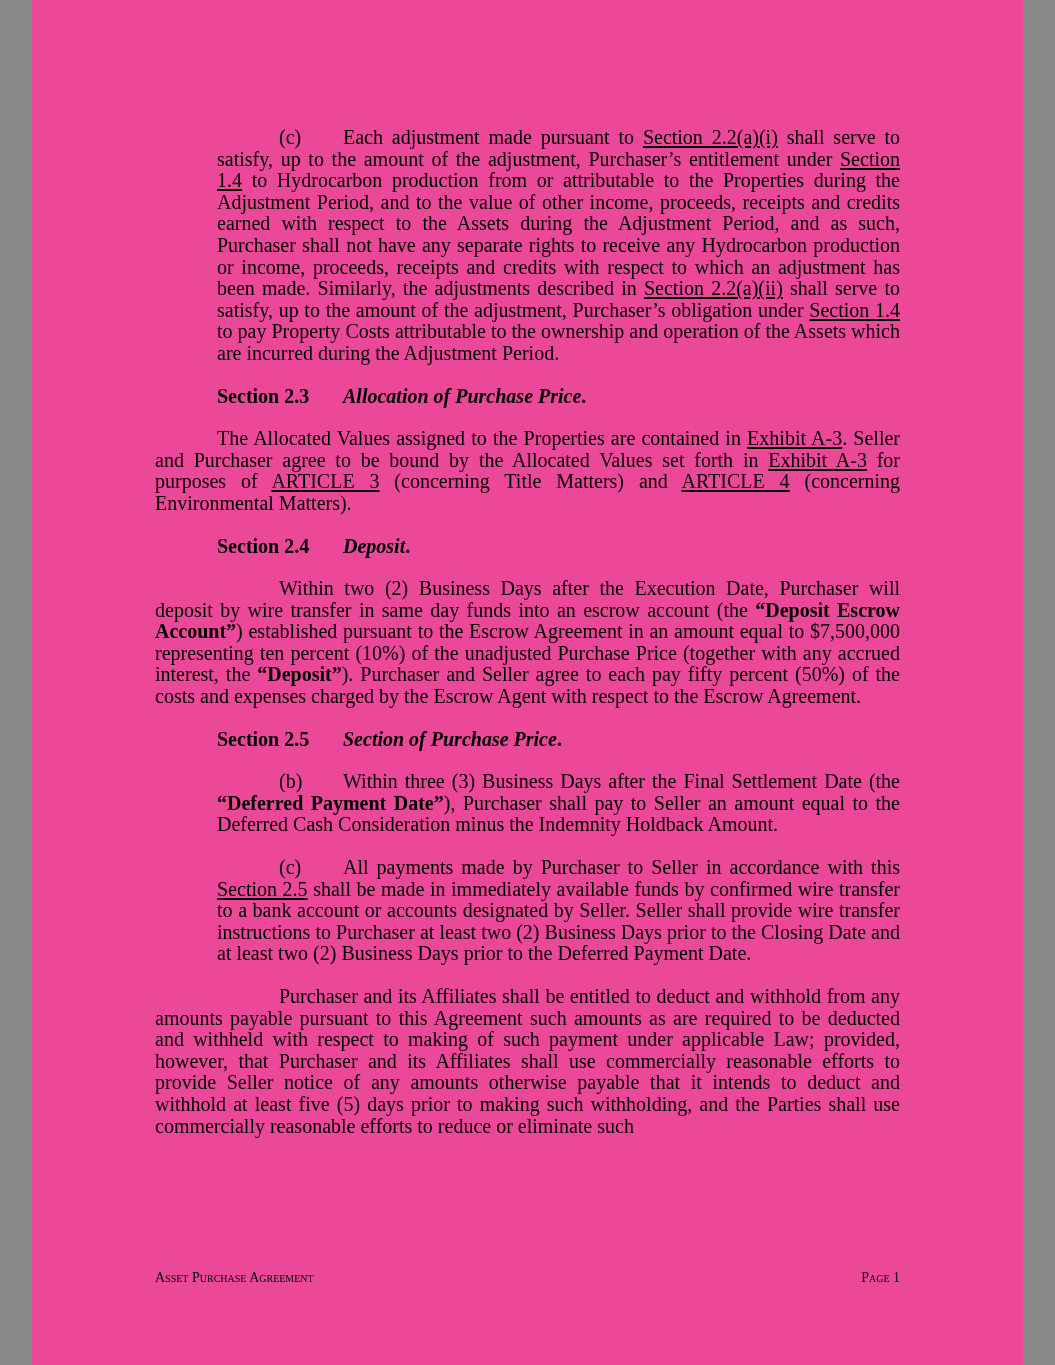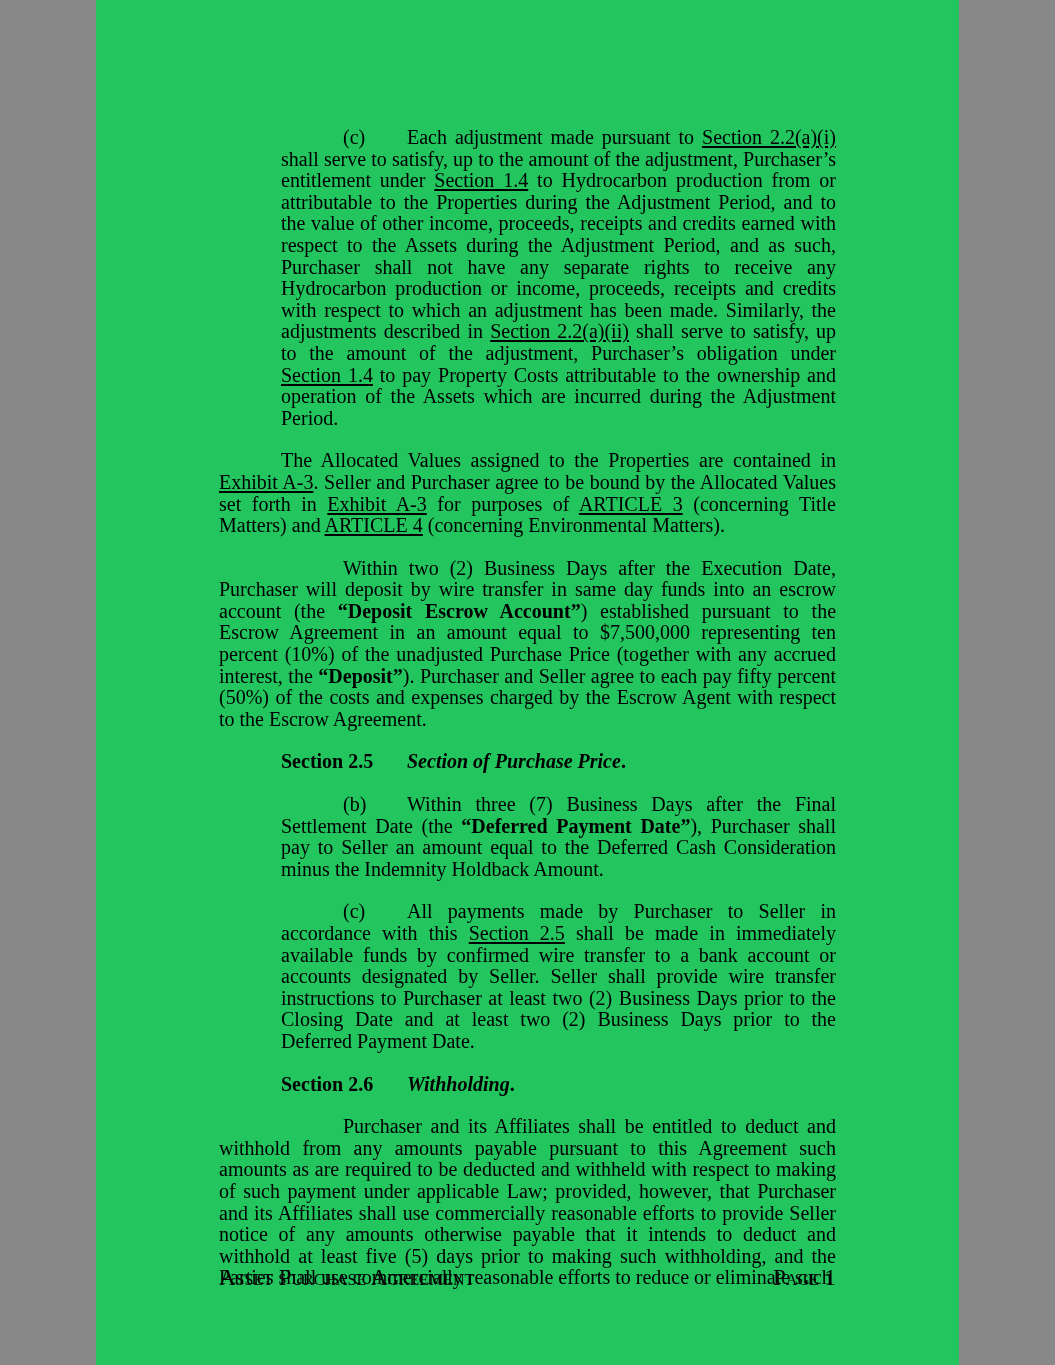--- a/index.html
+++ b/index.html
@@ -1,22 +1,22 @@
 <!DOCTYPE html>
 <html><head>
 <meta charset="utf-8">
 <style>
   * { margin: 0; padding: 0; box-sizing: border-box; }
   html, body { background: #888; }
   .page {
     position: relative;
-    width: 863px;
+    width: 991px;
     height: 1365px;
     margin: 0 auto;
-    background: #22c55e;
+    background: #ec4899;
     color: #000000;
     font-family: "Liberation Serif", "DejaVu Serif", serif;
     font-size: 20px;
     line-height: 21.6px;
     overflow: hidden;
   }
   .content {
     position: absolute;
     left: 123px;
     right: 123px;
@@ -50,36 +50,37 @@
   .run-u { text-decoration: underline; text-underline-offset: 2px; }
   .run-b { font-weight: bold; }
   .footer {
     position: absolute;
     left: 123px;
     right: 123px;
     top: 1267px;
     display: flex;
     justify-content: space-between;
     font-variant: small-caps;
-    font-size: 23px;
+    font-size: 14px;
     line-height: 22px;
     text-align: right;
   }
 </style>
 </head>
 <body>
 
 <div class="page">
   <main class="content" id="doc-body">
       <p class="sub"><span class="sub-label">(c)</span><span>Each adjustment made pursuant to </span><span class="run-u">Section 2.2(a)(i)</span><span> shall serve to satisfy, up to the amount of the adjustment, Purchaser’s entitlement under </span><span class="run-u">Section 1.4</span><span> to Hydrocarbon production from or attributable to the Properties during the Adjustment Period, and to the value of other income, proceeds, receipts and credits earned with respect to the Assets during the Adjustment Period, and as such, Purchaser shall not have any separate rights to receive any Hydrocarbon production or income, proceeds, receipts and credits with respect to which an adjustment has been made. Similarly, the adjustments described in </span><span class="run-u">Section 2.2(a)(ii)</span><span> shall serve to satisfy, up to the amount of the adjustment, Purchaser’s obligation under </span><span class="run-u">Section 1.4</span><span> to pay Property Costs attributable to the ownership and operation of the Assets which are incurred during the Adjustment Period.</span></p>
+      <p class="heading"><span class="h-num">Section 2.3</span><span class="h-title">Allocation of Purchase Price</span><span>.</span></p>
       <p class="para" style="text-indent: 62px;"><span>The Allocated Values assigned to the Properties are contained in </span><span class="run-u">Exhibit A-3</span><span>. Seller and Purchaser agree to be bound by the Allocated Values set forth in </span><span class="run-u">Exhibit A-3</span><span> for purposes of </span><span class="run-u">ARTICLE 3</span><span> (concerning Title Matters) and </span><span class="run-u">ARTICLE 4</span><span> (concerning Environmental Matters).</span></p>
+      <p class="heading"><span class="h-num">Section 2.4</span><span class="h-title">Deposit</span><span>.</span></p>
       <p class="para" style="text-indent: 124px;"><span>Within two (2) Business Days after the Execution Date, Purchaser will deposit by wire transfer in same day funds into an escrow account (the </span><span class="run-b">“Deposit Escrow Account”</span><span>) established pursuant to the Escrow Agreement in an amount equal to $7,500,000 representing ten percent (10%) of the unadjusted Purchase Price (together with any accrued interest, the </span><span class="run-b">“Deposit”</span><span>). Purchaser and Seller agree to each pay fifty percent (50%) of the costs and expenses charged by the Escrow Agent with respect to the Escrow Agreement.</span></p>
       <p class="heading"><span class="h-num">Section 2.5</span><span class="h-title">Section of Purchase Price</span><span>.</span></p>
-      <p class="sub"><span class="sub-label">(b)</span><span>Within three (7) Business Days after the Final Settlement Date (the </span><span class="run-b">“Deferred Payment Date”</span><span>), Purchaser shall pay to Seller an amount equal to the Deferred Cash Consideration minus the Indemnity Holdback Amount.</span></p>
+      <p class="sub"><span class="sub-label">(b)</span><span>Within three (3) Business Days after the Final Settlement Date (the </span><span class="run-b">“Deferred Payment Date”</span><span>), Purchaser shall pay to Seller an amount equal to the Deferred Cash Consideration minus the Indemnity Holdback Amount.</span></p>
       <p class="sub"><span class="sub-label">(c)</span><span>All payments made by Purchaser to Seller in accordance with this </span><span class="run-u">Section 2.5</span><span> shall be made in immediately available funds by confirmed wire transfer to a bank account or accounts designated by Seller. Seller shall provide wire transfer instructions to Purchaser at least two (2) Business Days prior to the Closing Date and at least two (2) Business Days prior to the Deferred Payment Date.</span></p>
-      <p class="heading"><span class="h-num">Section 2.6</span><span class="h-title">Withholding</span><span>.</span></p>
       <p class="para" style="text-indent: 124px;"><span>Purchaser and its Affiliates shall be entitled to deduct and withhold from any amounts payable pursuant to this Agreement such amounts as are required to be deducted and withheld with respect to making of such payment under applicable Law; provided, however, that Purchaser and its Affiliates shall use commercially reasonable efforts to provide Seller notice of any amounts otherwise payable that it intends to deduct and withhold at least five (5) days prior to making such withholding, and the Parties shall use commercially reasonable efforts to reduce or eliminate such</span></p>
     </main>
   <div class="footer">
     <span>Asset Purchase Agreement</span>
     <span>Page 1</span>
   </div>
 </div>
 
 </body></html>

